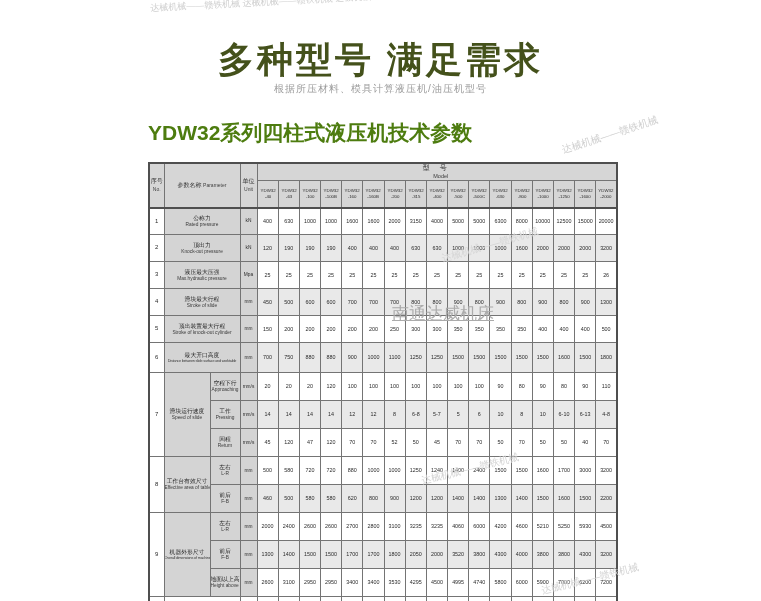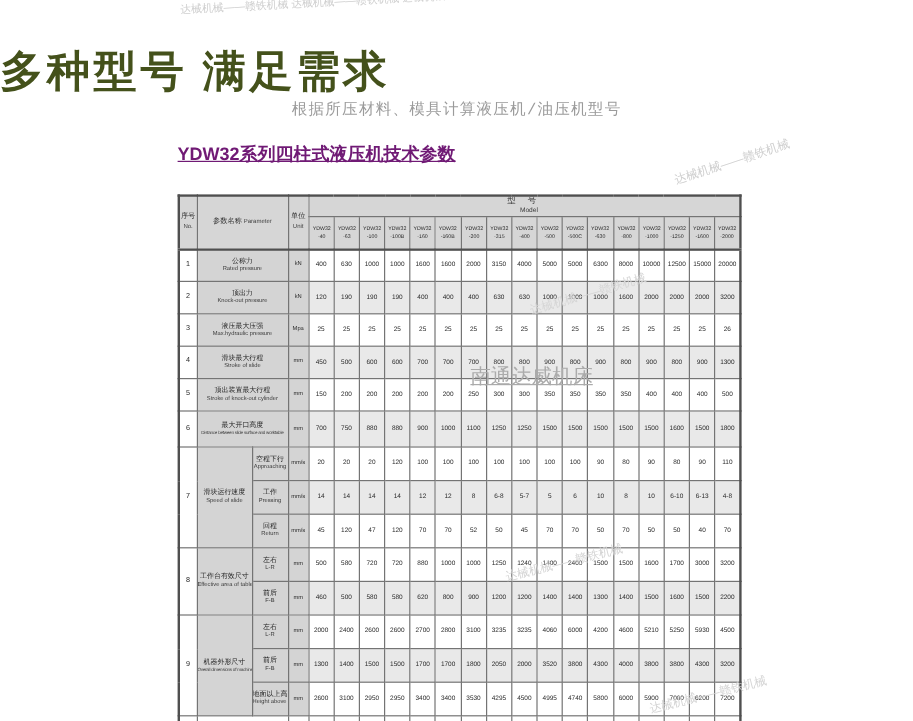--- a/index.html
+++ b/index.html
@@ -1,22 +1,22 @@
 <!DOCTYPE html>
 <html><head>
 <meta charset="utf-8">
 <style>
   html,body{margin:0;padding:0;background:#fff;}
   .page{position:relative;width:761px;height:601px;background:#fff;overflow:hidden;
         font-family:"Liberation Sans",sans-serif;color:#2b2b2b;}
-  .hero-title{position:absolute;top:36px;left:0;width:100%;
+  .hero-title{position:absolute;top:36px;left:0;width:100%;text-align:center;
         font-size:36px;font-weight:bold;color:#44511b;letter-spacing:3px;}
   .hero-sub{position:absolute;top:82px;left:0;width:100%;text-align:center;
-        font-size:13px;color:#9b9b9b;letter-spacing:1px;font-family:Liberation Mono, monospace;}
-  .sec-title{position:absolute;left:148px;top:119px;font-size:15px;font-weight:bold;color:#701a75;text-decoration:underline;}
+        font-size:10px;color:#9b9b9b;letter-spacing:1px;}
+  .sec-title{position:absolute;left:148px;top:119px;font-size:21px;font-weight:bold;color:#4d7c0f;}
   .sec-sub{position:absolute;left:148px;top:140px;font-size:9.5px;font-weight:bold;
         color:#4c4632;font-family:"Liberation Serif",serif;}
   table.spec{position:absolute;left:148px;top:162px;width:470px;border-collapse:collapse;
         table-layout:fixed;font-size:5.5px;}
   table.spec{border:2px solid #4f4f4f;}
   table.spec th,table.spec td{border:1px solid #747474;padding:0;text-align:center;
         vertical-align:middle;overflow:hidden;line-height:1.25;}
   thead th{background:#d6d6d6;font-weight:normal;}
   thead{border-bottom:2px solid #4f4f4f;}
   .hdr-cn{font-size:6px;color:#333;}

